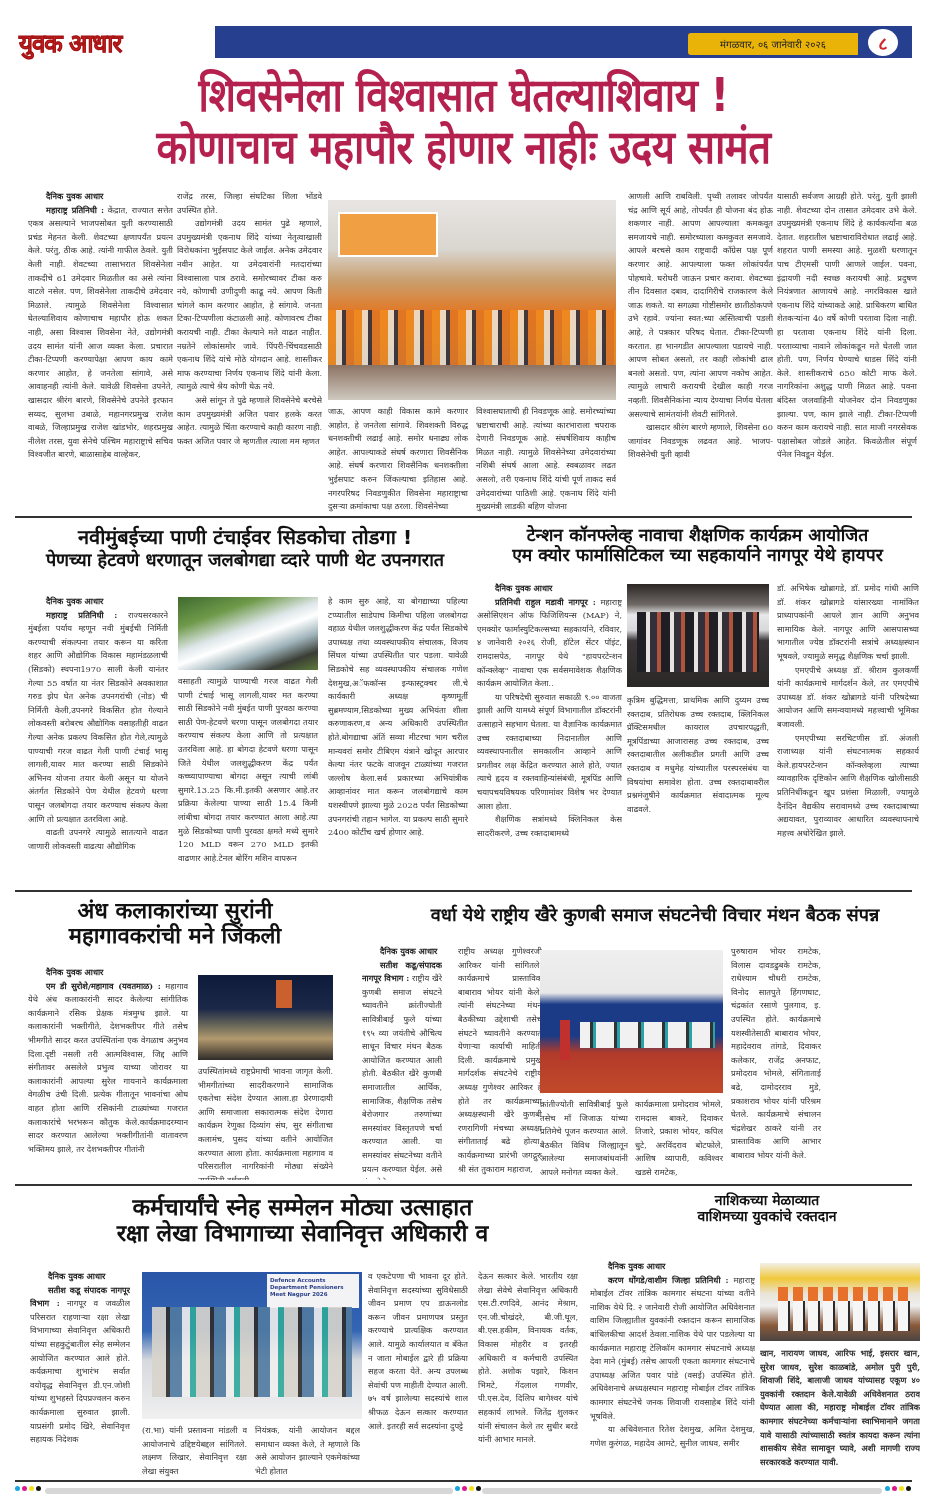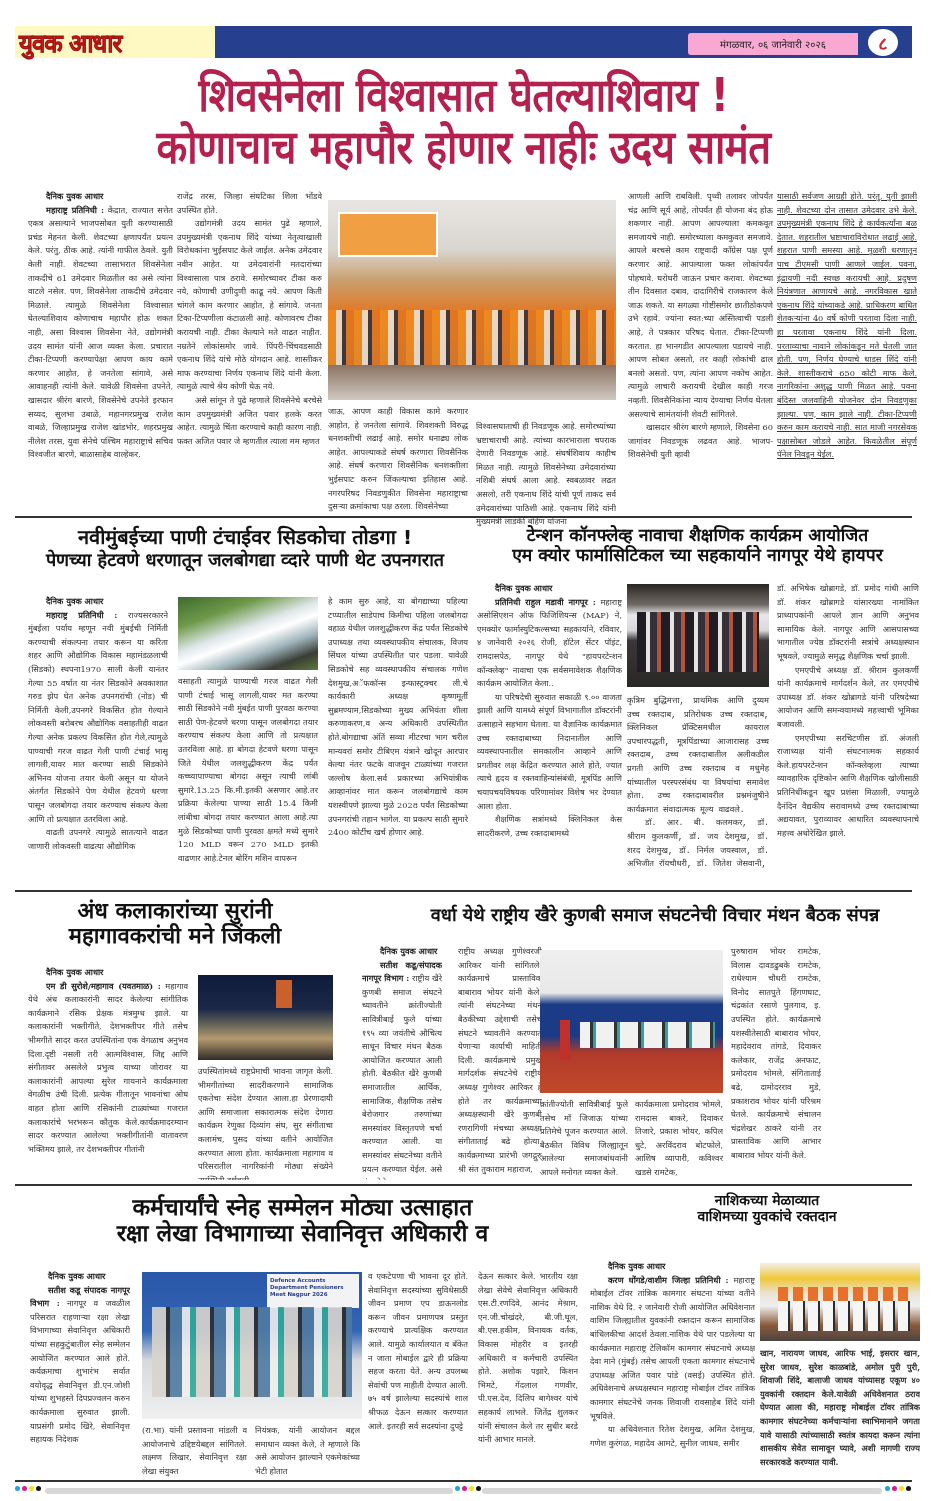--- a/index.html
+++ b/index.html
@@ -1,23 +1,23 @@
 <!DOCTYPE html>
 <html><head>
 <meta charset="utf-8">
 <style>
   * { box-sizing: border-box; margin: 0; padding: 0; }
   html, body { width: 945px; height: 1501px; background: #ffffff; overflow: hidden; }
   body { font-family: "DejaVu Sans", sans-serif; color: #222; position: relative; }
 
   
   .masthead { position: absolute; left: 15px; top: 26px; width: 897px; height: 32px; background: #263f8e; }
-  .logo { position: absolute; left: 0; top: 0; width: 200px; height: 32px; background: #fef9c3; display: flex; align-items: center; padding-left: 4px; }
+  .logo { position: absolute; left: 0; top: 0; width: 200px; height: 32px; background: #ffffff; display: flex; align-items: center; padding-left: 4px; }
   .logo span { font-family: "DejaVu Sans", sans-serif; font-weight: 900; font-size: 24px; color: #e12a2a; letter-spacing: -1px; transform: scaleY(1.05); -webkit-text-stroke: 0.6px #a51515; }
-  .datebox { position: absolute; right: 54px; top: 7px; width: 170px; height: 22px; background: #f9a8d4; border-radius: 3px 0 0 3px; font-size: 10px; display: flex; align-items: center; justify-content: center; color: #222; }
+  .datebox { position: absolute; right: 54px; top: 7px; width: 170px; height: 22px; background: #eab308; border-radius: 3px 0 0 3px; font-size: 10px; display: flex; align-items: center; justify-content: center; color: #222; }
   .pagebadge { position: absolute; right: 14px; top: 3px; width: 30px; height: 27px; border-radius: 50%; background: #fff; display: flex; align-items: center; justify-content: center; color: #d0242d; font-weight: bold; font-size: 18px; }
   .headline { position: absolute; text-align: center; font-weight: 900; line-height: 1.12; }
   .lead-head { color: #b5214f; font-size: 40px; letter-spacing: -0.5px; transform: scaleY(1.15); transform-origin: top center; }
   .black-head { color: #111; }
   .col { position: absolute; font-family: "DejaVu Serif", serif; font-size: 8.2px; line-height: 13.6px; text-align: justify; color: #333; overflow: hidden; }
   .col .byline { font-weight: bold; color: #222; }
   .col .indent { text-indent: 18px; }
   .rule { position: absolute; left: 15px; width: 897px; height: 1.5px; background: #333; }
   .photo { position: absolute; overflow: hidden; }
 
@@ -53,28 +53,28 @@
 </div>
 
 <div class="photo" style="left:328px; top:200px; width:288px; height:200px; background: linear-gradient(180deg,#e8e6e3 0%,#d9d5cf 25%,#c9a070 40%,#e07b2a 55%,#b9803f 70%,#8a7060 82%,#cfc9c0 100%);">
   <div style="position:absolute;left:10px;top:12px;width:100px;height:45px;background:#f0a043;border:2px solid #fff;"></div>
   <div style="position:absolute;left:0;top:110px;width:288px;height:55px;background:repeating-linear-gradient(90deg,#f28a1c 0 8px,#efe6d8 8px 14px,#2d2b3a 14px 18px,#e27420 18px 26px);opacity:.85;"></div>
 </div>
 
 <div class="col" style="left:328px; top:405px; width:140px; height:110px;">
   <div>जाऊ, आपण काही विकास कामे करणार आहोत, हे जनतेला सांगावे. शिवशक्ती विरुद्ध धनशक्तीची लढाई आहे. समोर धनाढ्य लोक आहेत. आपल्याकडे संघर्ष करणारा शिवसैनिक आहे. संघर्ष करणारा शिवसैनिक धनशक्तीला भुईसपाट करुन जिंकल्याचा इतिहास आहे. नगरपरिषद निवडणुकीत शिवसेना महाराष्ट्राचा दुसऱ्या क्रमांकाचा पक्ष ठरला. शिवसेनेच्या</div>
 </div>
-<div class="col" style="left:476px; top:405px; width:140px; height:110px;margin-top:15px;">
+<div class="col" style="left:476px; top:405px; width:140px; height:110px;">
   <div>विश्वासघाताची ही निवडणूक आहे. समोरच्यांच्या भ्रष्टाचाराची आहे. त्यांच्या कारभाराला चपराक देणारी निवडणूक आहे. संघर्षशिवाय काहीच मिळत नाही. त्यामुळे शिवसेनेच्या उमेदवारांच्या नशिबी संघर्ष आला आहे. स्वबळावर लढत असलो, तरी एकनाथ शिंदे यांची पूर्ण ताकद सर्व उमेदवारांच्या पाठिशी आहे. एकनाथ शिंदे यांनी मुख्यमंत्री लाडकी बहिण योजना</div>
 </div>
 <div class="col" style="left:628px; top:190px; width:145px; height:320px;">
   <div>आणली आणि राबविली. पृथ्वी तलावर जोपर्यंत चंद्र आणि सूर्य आहे, तोपर्यंत ही योजना बंद होऊ शकणार नाही. आपण आपल्याला कमकवूत समजायचे नाही. समोरच्याला कमकुवत समजावे. आपले बरचसे काम राष्ट्रवादी काँग्रेस पक्ष पूर्ण करणार आहे. आपल्याला फक्त लोकांपर्यंत पोहचावे. घरोघरी जाऊन प्रचार करावा. शेवटच्या तीन दिवसात दबाव, दादागिरीचे राजकारण केले जाऊ शकते. या सगळ्या गोष्टीसमोर छातीठोकपणे उभे रहावे. ज्यांना स्वत:च्या अस्तित्वाची पडली आहे, ते पत्रकार परिषद घेतात. टीका-टिप्पणी करतात. हा भानगडीत आपल्याला पडायचे नाही. आपण सोबत असतो, तर काही लोकांची ढाल बनलो असतो. पण, त्यांना आपण नकोच आहेत. त्यामुळे लाचारी करायची देखील काही गरज नव्हती. शिवसैनिकांना न्याय देण्याचा निर्णय घेतला असल्याचे सामंतयांनी शेवटी सांगितले.</div>
   <div class="indent">खासदार श्रीरंग बारणे म्हणाले, शिवसेना 60 जागांवर निवडणूक लढवत आहे. भाजप-शिवसेनेची युती व्हावी</div>
 </div>
-<div class="col" style="left:777px; top:190px; width:140px; height:320px;text-decoration:underline;">
+<div class="col" style="left:777px; top:190px; width:140px; height:320px;">
   <div>यासाठी सर्वजण आग्रही होते. परंतु, युती झाली नाही. शेवटच्या दोन तासात उमेदवार उभे केले. उपमुख्यमंत्री एकनाथ शिंदे हे कार्यकर्त्यांना बळ देतात. शहरातील भ्रष्टाचाराविरोधात लढाई आहे. शहरात पाणी समस्या आहे. मुळशी धरणातून पाच टीएमसी पाणी आणले जाईल. पवना, इंद्रायणी नदी स्वच्छ करायची आहे. प्रदुषण नियंत्रणात आणायचे आहे. नगरविकास खाते एकनाथ शिंदे यांच्याकडे आहे. प्राधिकरण बाधित शेतकऱ्यांना 40 वर्षे कोणी परतावा दिला नाही. हा परतावा एकनाथ शिंदे यांनी दिला. परताव्याचा नावाने लोकांकडून मते घेतली जात होती. पण, निर्णय घेण्याचे धाडस शिंदे यांनी केले. शास्तीकराचे 650 कोटी माफ केले. नागरिकांना अशुद्ध पाणी मिळत आहे. पवना बंदिस्त जलवाहिनी योजनेवर दोन निवडणुका झाल्या. पण, काम झाले नाही. टीका-टिप्पणी करुन काम करायचे नाही. सात माजी नगरसेवक पक्षासोबत जोडले आहेत. किवळेतील संपूर्ण पॅनेल निवडून येईल.</div>
 </div>
 
 <div class="rule" style="top:516px;"></div>
 
 <div class="headline black-head" style="left:15px; top:526px; width:460px;">
   <div style="font-size:20px;">नवीमुंबईच्या पाणी टंचाईवर सिडकोचा तोडगा !</div>
   <div style="font-size:18px; font-weight:700; margin-top:2px;">पेणच्या हेटवणे धरणातून जलबोगद्या व्दारे पाणी थेट उपनगरात</div>
 </div>
 
@@ -97,23 +97,22 @@
 </div>
 <div class="col" style="left:477px; top:582px; width:145px; height:305px;">
   <div class="byline indent">दैनिक युवक आधार</div>
   <div class="indent"><span class="byline">प्रतिनिधी राहुल मडावी नागपूर :</span> <span>महाराष्ट्र असोसिएशन ऑफ फिजिशियन्स (MAP) ने, एमक्योर फार्मास्युटिकल्सच्या सहकार्याने, रविवार, ४ जानेवारी २०२६ रोजी, हॉटेल सेंटर पॉइंट, रामदासपेठ, नागपूर येथे "हायपरटेन्शन कॉन्क्लेव्ह" नावाचा एक सर्वसमावेशक शैक्षणिक कार्यक्रम आयोजित केला..</span></div>
   <div class="indent">या परिषदेची सुरुवात सकाळी ९.०० वाजता झाली आणि यामध्ये संपूर्ण विभागातील डॉक्टरांनी उत्साहाने सहभाग घेतला. या वैज्ञानिक कार्यक्रमात उच्च रक्तदाबाच्या निदानातील आणि व्यवस्थापनातील समकालीन आव्हाने आणि प्रगतीवर लक्ष केंद्रित करण्यात आले होते, ज्यात त्याचे हृदय व रक्तवाहिन्यांसंबंधी, मूत्रपिंड आणि चयापचयविषयक परिणामांवर विशेष भर देण्यात आला होता.</div>
   <div class="indent">शैक्षणिक सत्रांमध्ये क्लिनिकल केस सादरीकरणे, उच्च रक्तदाबामध्ये</div>
 </div>
 <div class="photo" style="left:627px; top:584px; width:142px; height:103px; background: linear-gradient(180deg,#2b2624 0%,#6f6a66 20%,#e8e8ea 30%,#d8d8da 45%,#3a3637 55%,#2a2727 100%);">
   <div style="position:absolute;left:10px;top:28px;width:122px;height:60px;background:repeating-linear-gradient(90deg,#1e1e24 0 9px,#e7e4df 9px 13px,#34303a 13px 20px,#b2533c 20px 24px);"></div>
 </div>
-<div class="col" style="left:627px; top:694px; width:142px; height:193px;font-family:Liberation Mono, monospace;">
+<div class="col" style="left:627px; top:694px; width:142px; height:193px;">
   <div>कृत्रिम बुद्धिमत्ता, प्राथमिक आणि दुय्यम उच्च रक्तदाब, प्रतिरोधक उच्च रक्तदाब, क्लिनिकल प्रॅक्टिसमधील कायराल उपचारपद्धती, मूत्रपिंडाच्या आजारासह उच्च रक्तदाब, उच्च रक्तदाबातील अलीकडील प्रगती आणि उच्च रक्तदाब व मधुमेह यांच्यातील परस्परसंबंध या विषयांचा समावेश होता. उच्च रक्तदाबावरील प्रश्नमंजुषीने कार्यक्रमात संवादात्मक मूल्य वाढवले.</div>
-  <div class="indent">डॉ. आर. बी. कलमकर, डॉ. श्रीराम कुलकर्णी, डॉ. जय देशमुख, डॉ. शरद देशमुख, डॉ. निर्मल जयस्वाल, डॉ. अभिजीत रॉयचौधरी, डॉ. जितेश जेसवानी,</div>
 </div>
 <div class="col" style="left:777px; top:582px; width:142px; height:305px;">
   <div>डॉ. अभिषेक खोब्रागडे, डॉ. प्रमोद गांधी आणि डॉ. शंकर खोब्रागडे यांसारख्या नामांकित प्राध्यापकांनी आपले ज्ञान आणि अनुभव सामायिक केले. नागपूर आणि आसपासच्या भागातील ज्येष्ठ डॉक्टरांनी सत्रांचे अध्यक्षस्थान भूषवले, ज्यामुळे समृद्ध शैक्षणिक चर्चा झाली.</div>
   <div class="indent">एमएपीचे अध्यक्ष डॉ. श्रीराम कुलकर्णी यांनी कार्यक्रमाचे मार्गदर्शन केले, तर एमएपीचे उपाध्यक्ष डॉ. शंकर खोब्रागडे यांनी परिषदेच्या आयोजन आणि समन्वयामध्ये महत्त्वाची भूमिका बजावली.</div>
   <div class="indent">एमएपीच्या सरचिटणीस डॉ. अंजली राजाध्यक्ष यांनी संघटनात्मक सहकार्य केले.हायपरटेन्शन कॉन्क्लेव्हला त्याच्या व्यावहारिक दृष्टिकोन आणि शैक्षणिक खोलीसाठी प्रतिनिधींकडून खूप प्रशंसा मिळाली, ज्यामुळे दैनंदिन वैद्यकीय सरावामध्ये उच्च रक्तदाबाच्या अद्ययावत, पुराव्यावर आधारित व्यवस्थापनाचे महत्त्व अधोरेखित झाले.</div>
 </div>
 
 <div class="rule" style="top:890px;"></div>
 
 <div class="headline black-head" style="left:15px; top:899px; width:320px; font-size:22px;">

